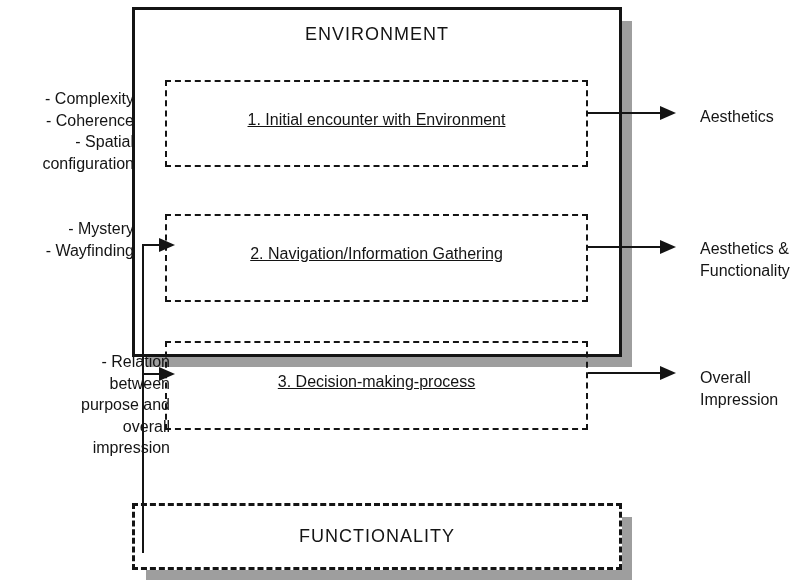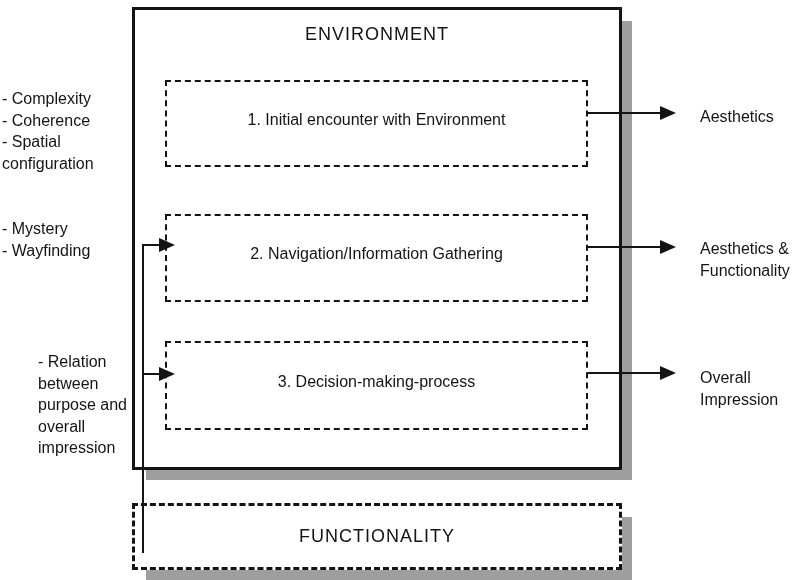--- a/index.html
+++ b/index.html
@@ -10,44 +10,44 @@
   }
   html,body{margin:0;padding:0;background:var(--bg);}
   .page{
     position:relative;width:800px;height:580px;overflow:hidden;
     background:var(--bg);
     font-family:"Liberation Sans",sans-serif;
     color:var(--ink);
   }
   
   .env-box{
-    position:absolute;left:132px;top:7px;width:490px;height:463px;
+    position:absolute;left:132px;top:7px;width:490px;height:350px;
     box-sizing:border-box;border:3px solid var(--ink);
     background:var(--bg);
     box-shadow:12px 12px 0 -2px var(--shadow);
     z-index:1;
   }
   .env-title{
     position:absolute;left:0;right:0;top:14px;
     text-align:center;font-size:18px;letter-spacing:1px;
   }
   
   .stage{
     position:absolute;left:165px;width:423px;
     box-sizing:border-box;border:2px dashed var(--ink);
     display:flex;align-items:center;justify-content:center;
-    padding-bottom:8px;font-size:16px;z-index:2;
+    padding-bottom:8px;font-size:16px;z-index:2;text-decoration:underline;
   }
   .s1{top:80px;height:87px;}
   .s2{top:214px;height:88px;}
   .s3{top:341px;height:89px;text-align:center;}
   
   .input-label{
     position:absolute;left:2px;width:132px;
-    font-size:16px;line-height:21.5px;white-space:pre-line;z-index:2;
+    font-size:16px;line-height:21.5px;white-space:pre-line;z-index:2;text-align:right;
   }
   .g1{top:88px;}
   .g2{top:218px;}
   .g3{top:351px;margin-left:36px;}
   
   .outcome{
     position:absolute;left:700px;width:110px;
     font-size:16px;line-height:22px;white-space:pre-line;z-index:2;
   }
   .o1{top:106px;}

